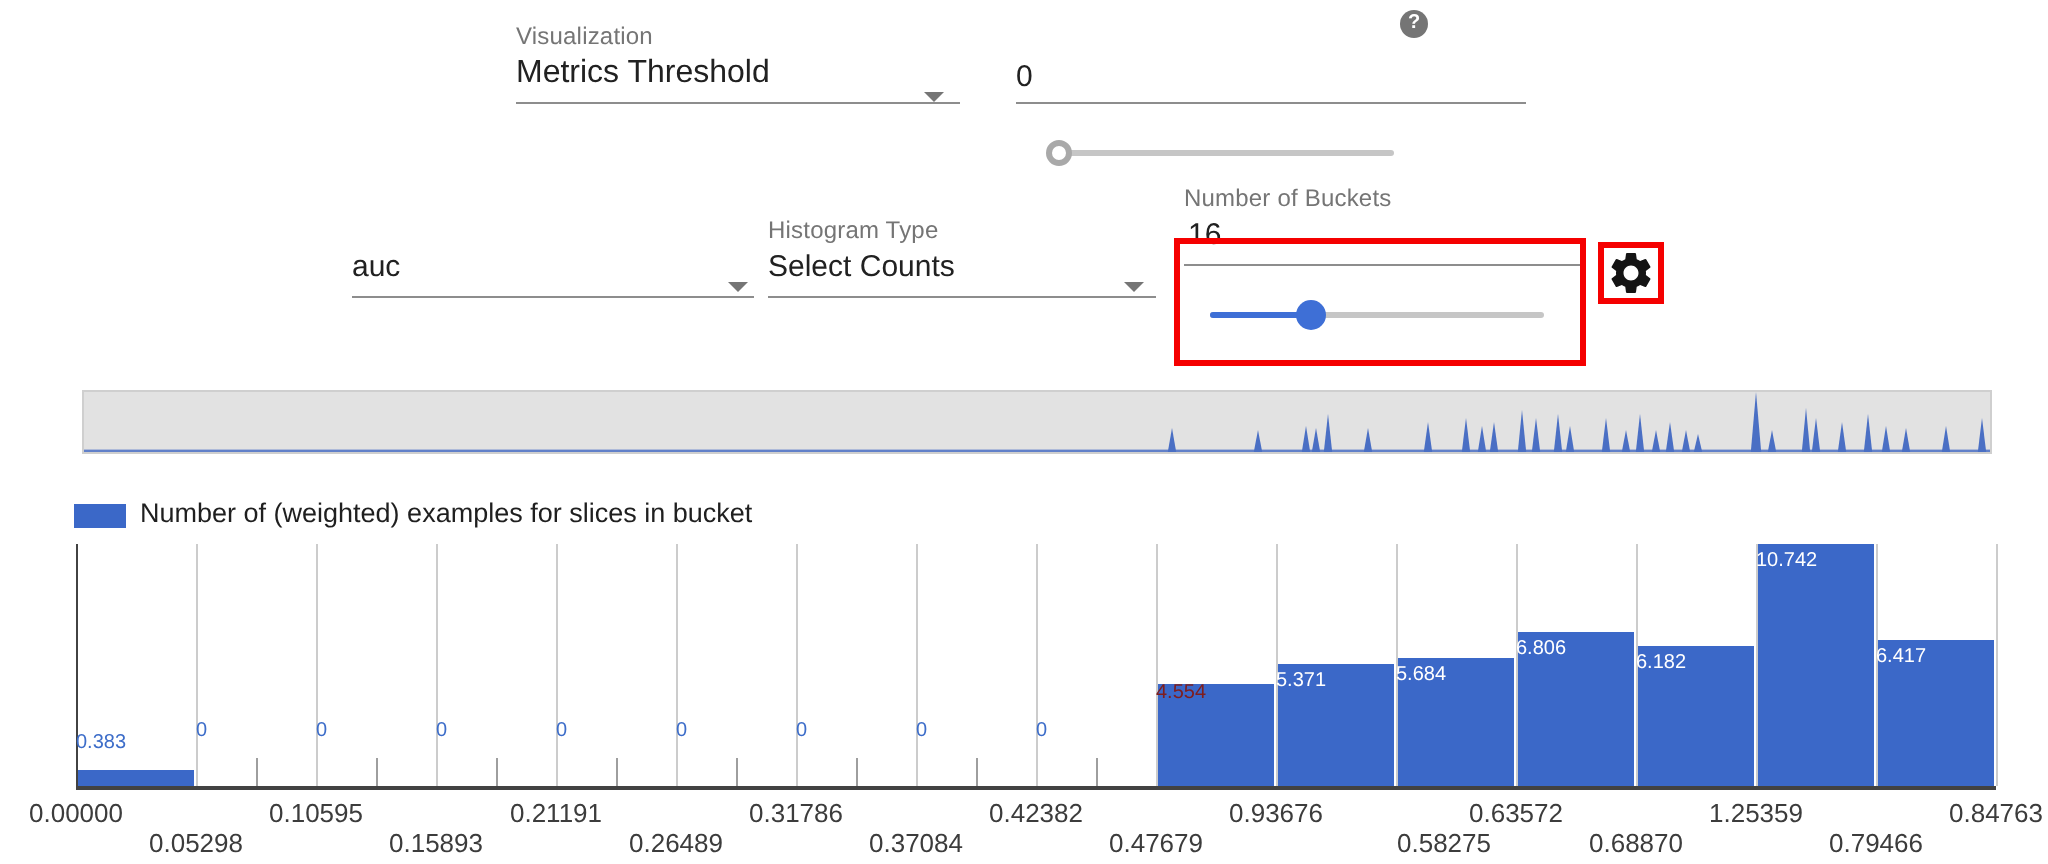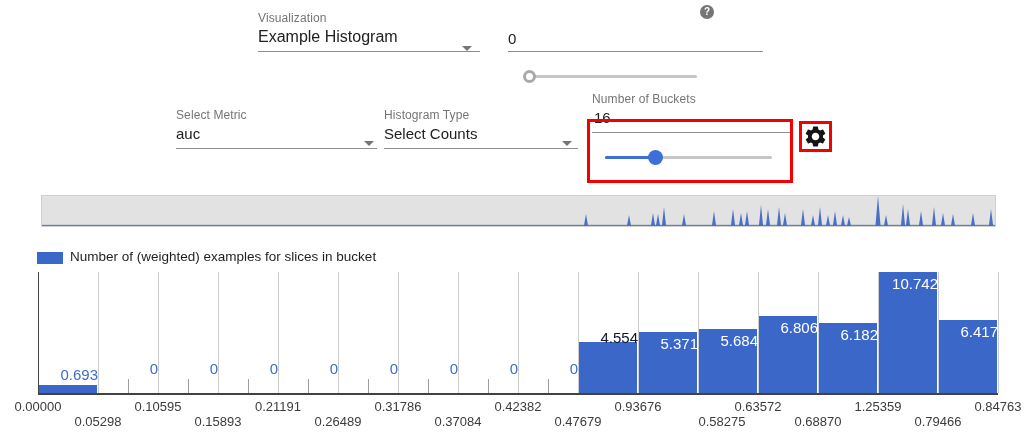--- a/index.html
+++ b/index.html
@@ -39,48 +39,47 @@
   .legend-row { position:absolute; left:37px; top:249px; height:16px; }
   .legend-swatch { position:absolute; left:0; top:3px; width:26px; height:12px; }
   .legend-text { position:absolute; left:33px; top:0; font-size:13.5px; color:#1f1f1f; white-space:nowrap; }
   .chart { position:absolute; left:38px; top:272px; width:960px; height:158px; }
   .plot { position:absolute; left:0; top:0; width:960px; height:123px; }
   .gridline { position:absolute; top:0; width:1px; height:121px; background:#cccccc; }
   .y-axis { position:absolute; left:0; top:0; width:1px; height:121px; background:#424242; }
   .baseline { position:absolute; left:0; bottom:0; width:960px; height:2px; background:#424242; }
   .bar { position:absolute; bottom:2px; }
   .zero-tick { position:absolute; bottom:2px; width:1px; height:14px; background:#9e9e9e; }
-  .bar-label { position:absolute; width:60px; text-align:right; font-size:15px; white-space:nowrap; }
+  .bar-label { position:absolute; width:60px; text-align:left; font-size:10px; white-space:nowrap; }
   .xlabels { position:absolute; left:0; top:123px; width:960px; height:35px; }
   .xlabel { position:absolute; width:80px; text-align:center; font-size:13px; color:#3c3c3c; }
 </style>
 </head>
 <body>
 
 <div class="stage">
 
   <div class="field" style="left:258px; top:11px; width:222px; height:45px;">
     <div class="field-label">Visualization</div>
     <div class="field-value viz-value" style="left:0; top:17px;">
-      <span>Example Histogram</span>
+      <span>Metrics Threshold</span>
     </div>
     <span class="caret" style="left:204px; top:35px;"></span>
     <div class="underline" style="left:0; top:40px; width:222px;"></div>
   </div>
 
   <div class="field" style="left:508px; top:5px; width:260px; height:80px;">
     <span class="help-icon" style="left:192px; top:0px;">?</span>
     <div class="field-value" style="left:0; top:25px;">0</div>
     <div class="underline" style="left:0; top:46px; width:255px;"></div>
     <div class="slider-track" style="left:22px; top:70px; width:167px;"></div>
     <div class="slider-knob-hollow" style="left:15px; top:65px;"></div>
   </div>
 
   <div class="field" style="left:176px; top:108px; width:201px; height:45px;">
-    <div class="field-label">Select Metric</div>
     <div class="field-value" style="left:0; top:17px;">
       <span>auc</span>
     </div>
     <span class="caret" style="left:188px; top:33px;"></span>
     <div class="underline" style="left:0; top:40px; width:201px;"></div>
   </div>
 
   <div class="field" style="left:384px; top:108px; width:194px; height:45px;">
     <div class="field-label">Histogram Type</div>
     <div class="field-value" style="left:0; top:17px;">
@@ -164,39 +163,39 @@
         <div class="gridline" style="left: 480px;"></div>
         <div class="gridline" style="left: 540px;"></div>
         <div class="gridline" style="left: 600px;"></div>
         <div class="gridline" style="left: 660px;"></div>
         <div class="gridline" style="left: 720px;"></div>
         <div class="gridline" style="left: 780px;"></div>
         <div class="gridline" style="left: 840px;"></div>
         <div class="gridline" style="left: 900px;"></div>
         <div class="gridline" style="left: 960px;"></div>
         <div class="bar" style="left: 1px; width: 58px; height: 8px; background: rgb(59, 104, 200);"></div>
-        <div class="bar-label" style="left: 0px; color: rgb(61, 109, 201); top: 94px;">0.693</div>
+        <div class="bar-label" style="left: 0px; color: rgb(61, 109, 201); top: 94px;">0.383</div>
         <div class="zero-tick" style="left: 90px;"></div>
         <div class="bar-label" style="left: 60px; color: rgb(61, 109, 201); top: 88px;">0</div>
         <div class="zero-tick" style="left: 150px;"></div>
         <div class="bar-label" style="left: 120px; color: rgb(61, 109, 201); top: 88px;">0</div>
         <div class="zero-tick" style="left: 210px;"></div>
         <div class="bar-label" style="left: 180px; color: rgb(61, 109, 201); top: 88px;">0</div>
         <div class="zero-tick" style="left: 270px;"></div>
         <div class="bar-label" style="left: 240px; color: rgb(61, 109, 201); top: 88px;">0</div>
         <div class="zero-tick" style="left: 330px;"></div>
         <div class="bar-label" style="left: 300px; color: rgb(61, 109, 201); top: 88px;">0</div>
         <div class="zero-tick" style="left: 390px;"></div>
         <div class="bar-label" style="left: 360px; color: rgb(61, 109, 201); top: 88px;">0</div>
         <div class="zero-tick" style="left: 450px;"></div>
         <div class="bar-label" style="left: 420px; color: rgb(61, 109, 201); top: 88px;">0</div>
         <div class="zero-tick" style="left: 510px;"></div>
         <div class="bar-label" style="left: 480px; color: rgb(61, 109, 201); top: 88px;">0</div>
         <div class="bar" style="left: 541px; width: 58px; height: 51px; background: rgb(59, 104, 200);"></div>
-        <div class="bar-label" style="left: 540px; color: #0f172a; top: 57px;">4.554</div>
+        <div class="bar-label" style="left: 540px; color: #7f1d1d; top: 69px;">4.554</div>
         <div class="bar" style="left: 601px; width: 58px; height: 61px; background: rgb(59, 104, 200);"></div>
         <div class="bar-label" style="left: 600px; color: rgb(255, 255, 255); top: 63px;">5.371</div>
         <div class="bar" style="left: 661px; width: 58px; height: 64px; background: rgb(59, 104, 200);"></div>
         <div class="bar-label" style="left: 660px; color: rgb(255, 255, 255); top: 60px;">5.684</div>
         <div class="bar" style="left: 721px; width: 58px; height: 77px; background: rgb(59, 104, 200);"></div>
         <div class="bar-label" style="left: 720px; color: rgb(255, 255, 255); top: 47px;">6.806</div>
         <div class="bar" style="left: 781px; width: 58px; height: 70px; background: rgb(59, 104, 200);"></div>
         <div class="bar-label" style="left: 780px; color: rgb(255, 255, 255); top: 54px;">6.182</div>
         <div class="bar" style="left: 841px; width: 58px; height: 121px; background: rgb(59, 104, 200);"></div>
         <div class="bar-label" style="left: 840px; color: rgb(255, 255, 255); top: 3px;">10.742</div>

